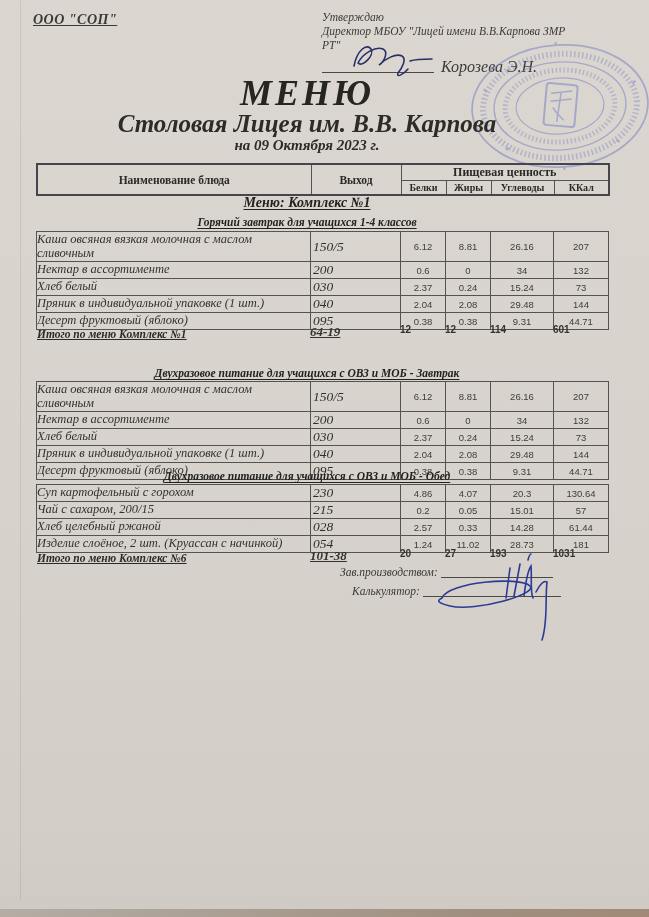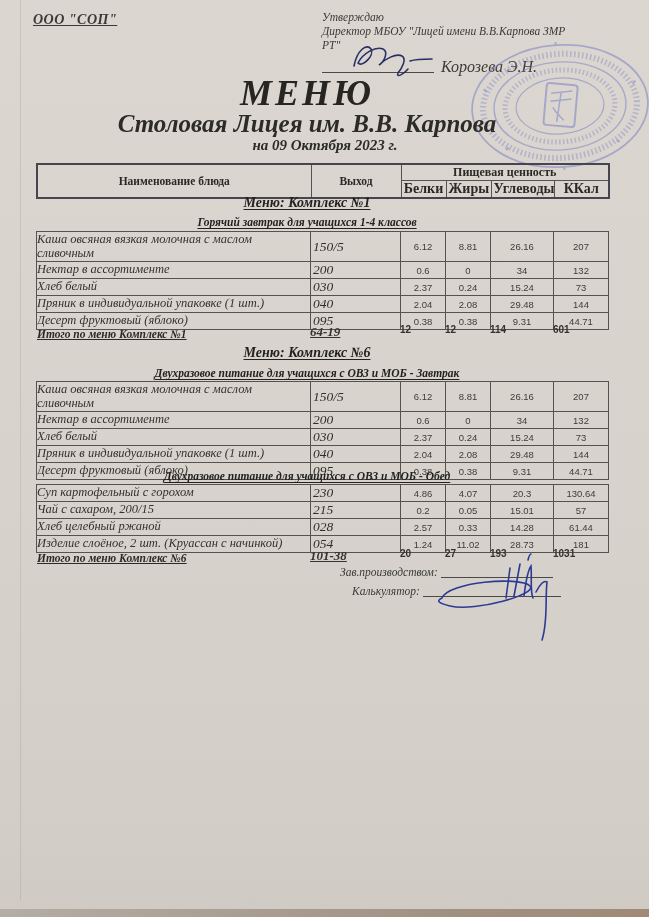--- a/index.html
+++ b/index.html
@@ -20,34 +20,34 @@
   .sig-underline{position:absolute;left:322px;top:56px;width:112px;height:16px;
        border-bottom:1.2px solid #4a4946;}
   .approver-name{position:absolute;left:441px;top:58px;font-size:16px;font-style:italic;color:#3b3a37;}
   .dir-sig{position:absolute;left:348px;top:40px;}
   
   .stamp{position:absolute;left:465px;top:36px;opacity:.55;pointer-events:none;}
   
   .c-block{position:absolute;left:0;width:614px;text-align:center;}
   .title-main{top:72px;font-size:36px;font-weight:bold;font-style:italic;letter-spacing:3px;color:#262522;}
   .title-sub{top:110px;font-size:25px;font-weight:bold;font-style:italic;color:#2c2b28;}
-  .title-date{top:137px;font-size:15px;font-weight:bold;font-style:italic;color:#2c2b28;padding-left:18px;}
+  .title-date{top:137px;font-size:15px;font-weight:bold;font-style:italic;color:#2c2b28;}
   .menu-head{font-size:14px;font-weight:bold;font-style:italic;text-decoration:underline;
        text-underline-offset:2px;color:#232220;}
   .sub-head{font-size:11.5px;font-weight:bold;font-style:italic;text-decoration:underline;
        text-underline-offset:2px;color:#232220;}
   
   table{border-collapse:collapse;table-layout:fixed;position:absolute;left:36px;width:572px;}
   col.c-name{width:274px;} col.c-out{width:90px;} col.c-p{width:45px;}
   col.c-f{width:45px;} col.c-c{width:63px;} col.c-k{width:55px;}
   td{border:1px solid #55534f;padding:0 2px;overflow:hidden;}
   .head-t td{text-align:center;font-weight:bold;color:#2a2927;}
   .head-t .hname,.head-t .hout{font-size:11.5px;height:15px;}
   .head-t .hnut{font-size:12px;height:15px;}
-  .head-t .hsub{font-size:14px;height:13px;font-family:"Liberation Serif",serif;margin-top:33px;}
+  .head-t .hsub{font-size:10px;height:13px;font-family:"Liberation Serif",serif;margin-top:33px;}
   .head-t{border:2px solid #46444f;}
   .data-t{border:1.6px solid #4c4a46;}
   .data-t td{height:16px;}
   .data-t tr.tall td{height:29px;}
   td.dish{font-size:12.5px;font-style:italic;color:#33322f;padding-left:0;line-height:1.08;}
   td.out{font-size:13.5px;font-style:italic;text-align:left;color:#2f2e2b;}
   td.num{font-family:"Liberation Sans",sans-serif;font-size:9.5px;text-align:center;color:#3d3c3a;}
   
   .total{position:absolute;left:36px;width:572px;height:15px;}
   .total .tl{position:absolute;left:1px;top:4px;font-size:11.5px;font-weight:bold;font-style:italic;
@@ -186,21 +186,20 @@
 
   <div class="total" style="top:324px;">
     <span class="tl">Итого по меню Комплекс №1</span>
     <span class="tv t-out">64-19</span>
     <span class="tv t-p">12</span>
     <span class="tv t-f">12</span>
     <span class="tv t-c">114</span>
     <span class="tv t-k">601</span>
   </div>
 
-  <div class="c-block menu-head" style="top:345px;">Меню: Комплекс №6</div>
   <div class="c-block sub-head" style="top:367px;">Двухразовое питание для учащихся с ОВЗ и МОБ - Завтрак</div>
 
   <table class="data-t" style="top:381px;">
     <colgroup>
         <col class="c-name">
         <col class="c-out">
         <col class="c-p">
         <col class="c-f">
         <col class="c-c">
         <col class="c-k">

